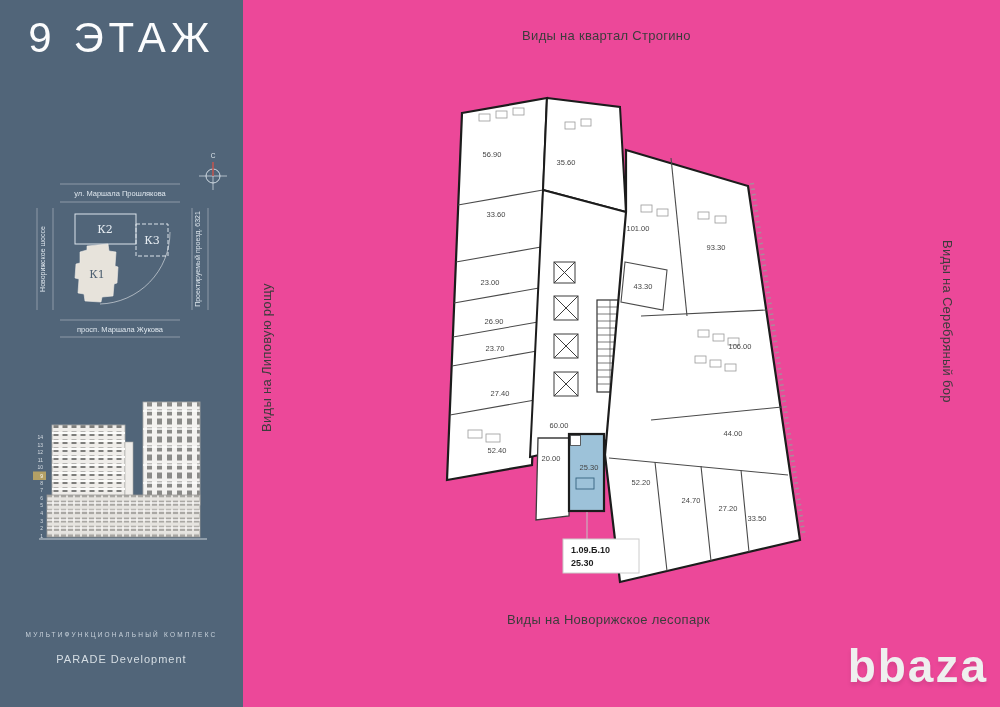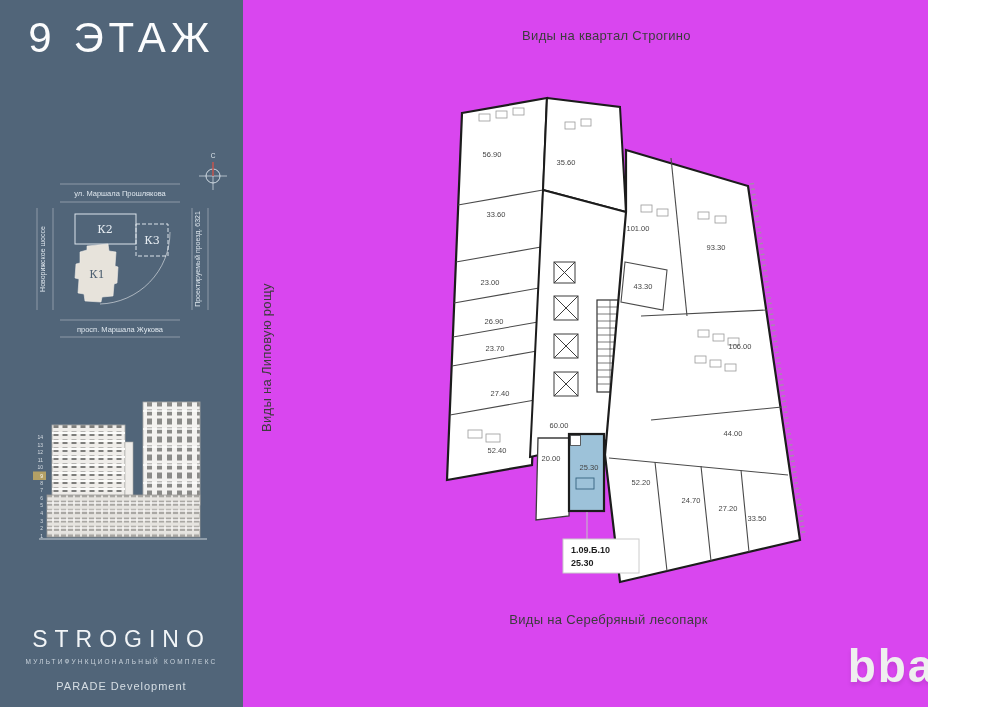--- a/index.html
+++ b/index.html
@@ -1,32 +1,32 @@
 <!DOCTYPE html>
 <html><head>
 <meta charset="utf-8">
 <style>
   html,body{margin:0;padding:0;background:#fff;}
   body{font-family:"Liberation Sans",sans-serif;}
-  #page{position:relative;width:928px;height:707px;overflow:hidden;background:#ffffff;}
+  #page{position:relative;width:1000px;height:707px;overflow:hidden;background:#ffffff;}
 
   
   #sidebar{position:absolute;left:0;top:0;width:243px;height:707px;background:#516579;color:#eef2f5;}
   .floor-title{position:absolute;top:14px;left:0;width:100%;text-align:center;
     font-size:42px;font-weight:400;letter-spacing:5px;color:#fbfcfd;}
   .compass{position:absolute;left:196px;top:150px;}
   .map-block{position:absolute;left:30px;top:180px;}
   .elev-block{position:absolute;left:25px;top:390px;}
   .brand{position:absolute;left:0;top:626px;width:100%;text-align:center;}
   .brand-name{font-size:23px;font-weight:300;letter-spacing:7px;color:#f2f5f7;}
   .brand-sub{margin-top:5px;font-size:6.5px;letter-spacing:2.2px;color:#c9d3dc;}
   .brand-dev{margin-top:15px;font-size:11px;letter-spacing:1px;color:#d6dee4;}
 
   
-  #main{position:absolute;left:243px;top:0;width:757px;height:707px;background:#d946ef;}
+  #main{position:absolute;left:243px;top:0;width:757px;height:707px;background:#ec4899;}
   .view-label{position:absolute;color:#3c3c3c;font-size:13px;letter-spacing:.3px;}
   .vl-top{top:28px;left:0;right:0;text-align:center;padding-right:30px;}
   .vl-bottom{top:612px;left:0;right:0;text-align:center;padding-right:26px;}
   .vl-left{left:16px;top:432px;transform:rotate(-90deg);transform-origin:left top;white-space:nowrap;}
   .vl-right{left:712px;top:240px;transform:rotate(90deg);transform-origin:left top;white-space:nowrap;}
   svg text{font-family:"Liberation Sans",sans-serif;}
   .room-label{font-size:7.5px;fill:#454545;}
   .callout-text{font-size:9px;font-weight:bold;fill:#1d1d1d;}
   .watermark{position:absolute;right:12px;bottom:14px;font-size:46px;font-weight:bold;
     letter-spacing:2px;color:#efefef;text-shadow:0 3px 4px rgba(0,0,0,0.10);}
@@ -108,30 +108,29 @@
         <text x="18" y="109.8">6</text>
         <text x="18" y="117.4">5</text>
         <text x="18" y="125">4</text>
         <text x="18" y="132.6">3</text>
         <text x="18" y="140.2">2</text>
         <text x="18" y="147.8">1</text>
       </g>
     </svg>
 
     <div class="brand">
-      <div class="brand-name">STROGINO</div>
       <div class="brand-sub">МУЛЬТИФУНКЦИОНАЛЬНЫЙ КОМПЛЕКС</div>
       <div class="brand-dev">PARADE Development</div>
     </div>
   </aside>
 
   <main id="main">
 
     <div class="view-label vl-top">Виды на квартал Строгино</div>
-    <div class="view-label vl-bottom">Виды на Серебряный лесопарк</div>
+    <div class="view-label vl-bottom">Виды на Новорижское лесопарк</div>
     <div class="view-label vl-left">Виды на Липовую рощу</div>
     <div class="view-label vl-right">Виды на Серебряный бор</div>
 
     <svg width="757" height="707" viewBox="0 0 757 707">
 
       <polygon points="219,113 304,98 289,465 204,480" fill="#ffffff" stroke="#1c1c1c" stroke-width="2.2"></polygon>
       <path d="M215,205 L300,190 M213,262 L298,247 M211,303 L296,288 M210,337 L295,322 M209,366 L294,351 M207,415 L292,400" stroke="#4a4a4a" stroke-width="1.1"></path>
 
       <polygon points="304,98 377,107 383,212 300,190" fill="#ffffff" stroke="#1c1c1c" stroke-width="2"></polygon>
 

